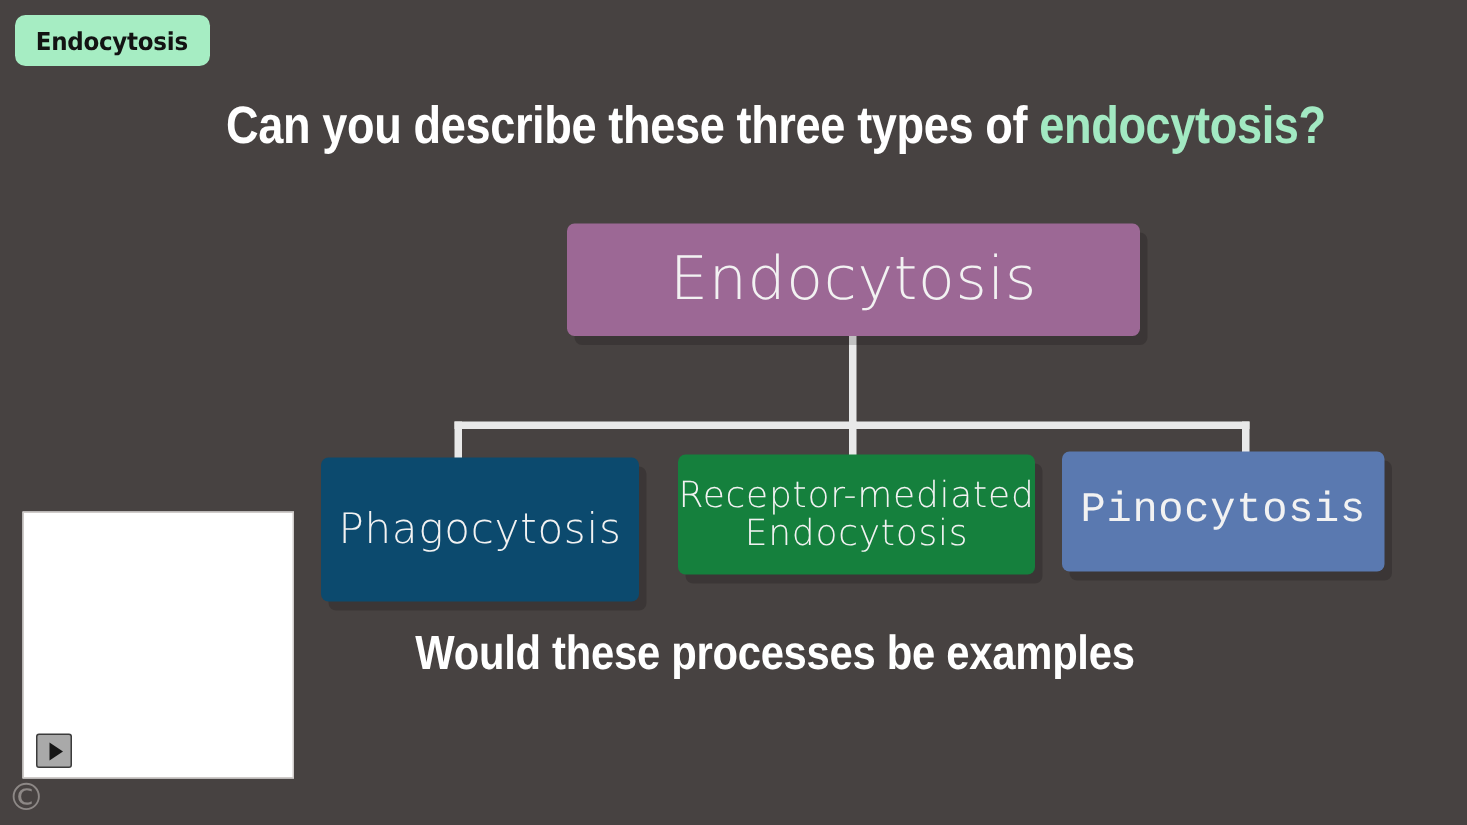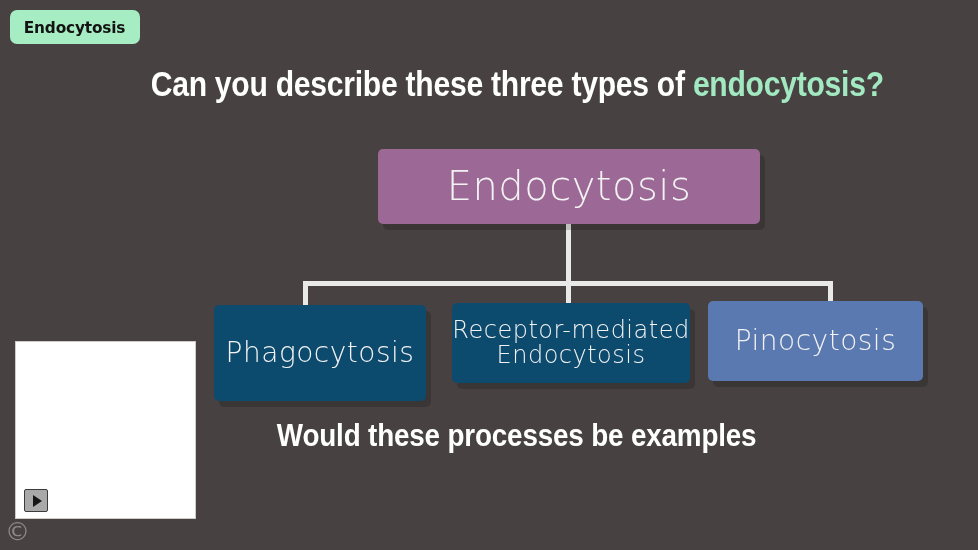--- a/index.html
+++ b/index.html
@@ -103,30 +103,31 @@
     width: 212px;
     height: 96px;
     background: #0c4a6e;
     font-size: 28px;
   }
   #node-rme {
     left: 452px;
     top: 303px;
     width: 238px;
     height: 80px;
-    background: #0c4a6e;
+    background: #15803d;
     font-size: 24px;
   }
   #node-pino {
     left: 708px;
     top: 301px;
     width: 215px;
     height: 80px;
     background: #5a79b0;
     font-size: 28px;
+    font-family: Liberation Mono, monospace;
   }
   .node-label { display: block; letter-spacing: 0.5px; font-weight: 300; }
 
   
   .conn {
     position: absolute;
     background: #e9e9e9;
   }
   #conn-stem   { left: 566px; top: 224px; width: 5px;   height: 58px; }
   #conn-bar    { left: 303px; top: 281px; width: 530px; height: 5px; }

